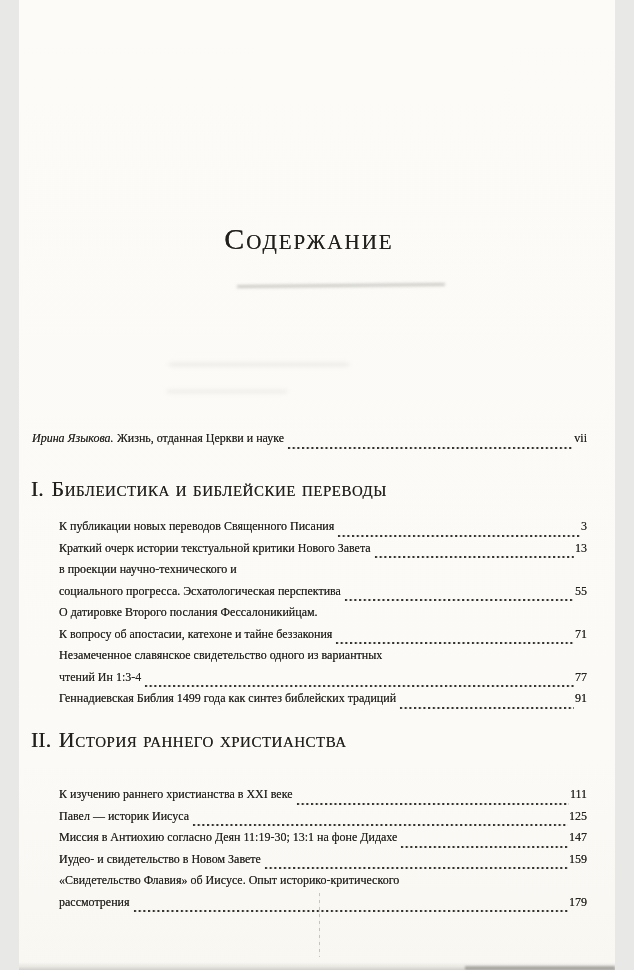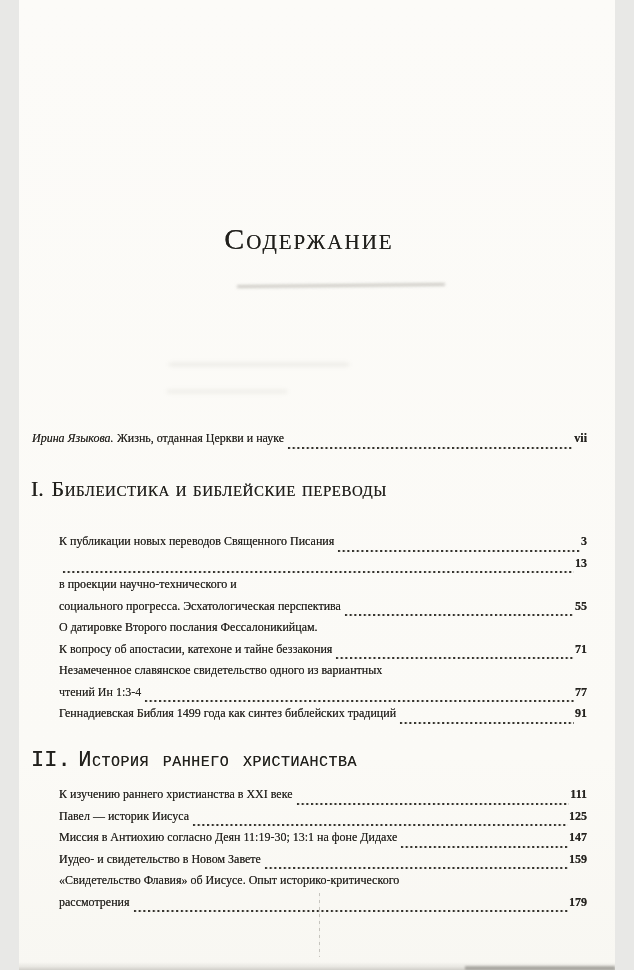--- a/index.html
+++ b/index.html
@@ -85,39 +85,39 @@
   .leader {
     flex: 1 1 auto;
     min-width: 8px;
     height: 4px;
     margin: 0 1px 0 3px;
     background-image: radial-gradient(circle at 2px 2px, #33312b 1.05px, rgba(0,0,0,0) 1.5px);
     background-size: 4.7px 4px;
     background-repeat: repeat-x;
     background-position: left bottom;
   }
-  .pg { flex: 0 0 auto; font-weight: bold; }
+  .pg { flex: 0 0 auto; }
 
   .intro-line { position: absolute; top: 428px; left: 13px; width: 555px; }
 
   .sec-header {
     position: absolute;
     left: 12px; width: 556px;
     font-size: 22px;
     line-height: 23px;
     color: #21201c;
     white-space: nowrap;
   }
   .sec-label { margin-right: 0.35em; }
   .sec-title { font-variant: small-caps; letter-spacing: 0.5px; }
   .sec-header-1 { top: 477px; }
-  .sec-header-2 { top: 749px; font-family: Liberation Mono, monospace; }
+  .sec-header-2 { top: 728px; }
 
   .entry-group { position: absolute; left: 40px; width: 528px; }
-  .entry-group-1 { top: 531px; }
+  .entry-group-1 { top: 516px; }
   .entry-group-2 { top: 784px; }
 </style>
 </head>
 <body>
 
 <div class="page">
 
   <h1 class="doc-title">Содержание</h1>
 
   <div class="smudge-title"></div>
@@ -135,20 +135,21 @@
     <span class="sec-label">I.</span><span class="sec-title">Библеистика и библейские переводы</span>
   </div>
 
   <div class="entry-group entry-group-1">
     <div class="line">
       <span class="txt">К публикации новых переводов Священного Писания</span>
       <span class="leader"></span>
       <span class="pg">3</span>
     </div>
     <div class="line">
+      <span class="txt">Краткий очерк истории текстуальной критики Нового Завета</span>
       <span class="leader"></span>
       <span class="pg">13</span>
     </div>
     <div class="line">
       <span class="txt">в проекции научно-технического и</span>
     </div>
     <div class="line">
       <span class="txt">социального прогресса. Эсхатологическая перспектива</span>
       <span class="leader"></span>
       <span class="pg">55</span>

